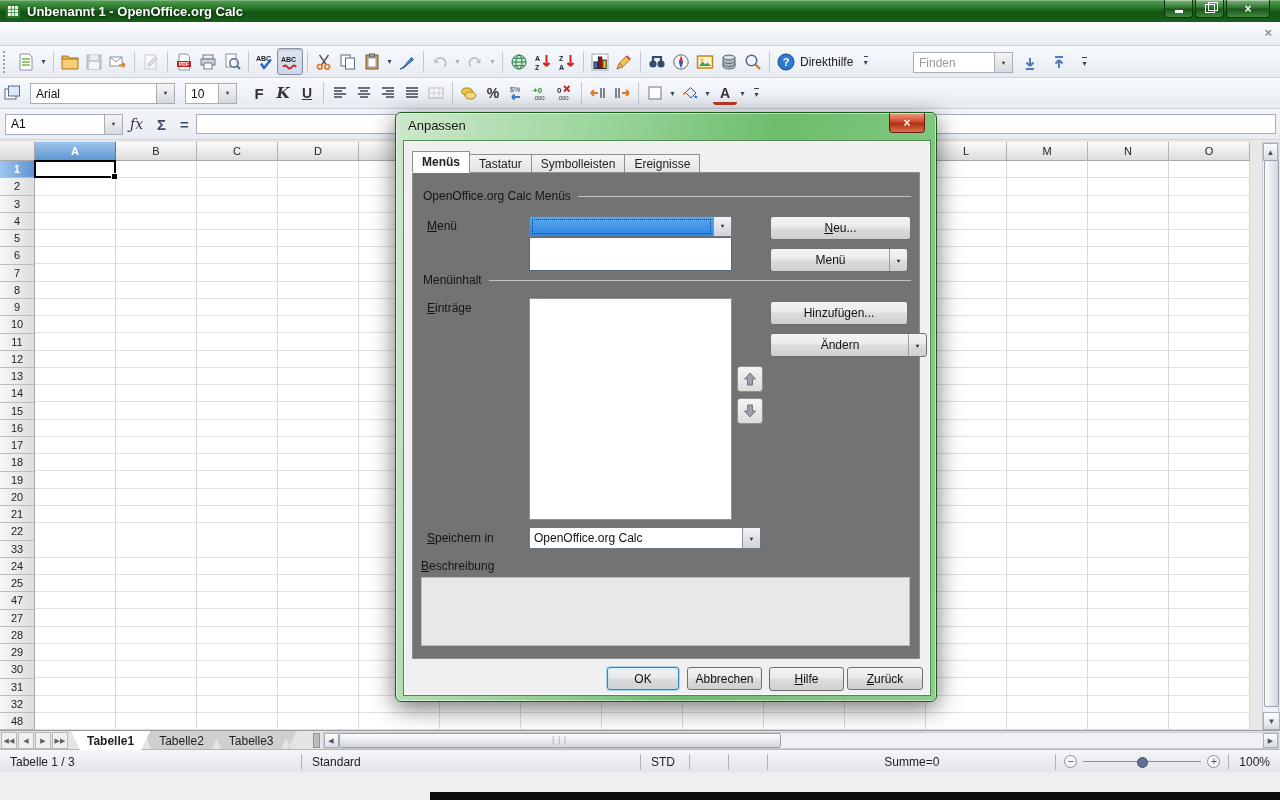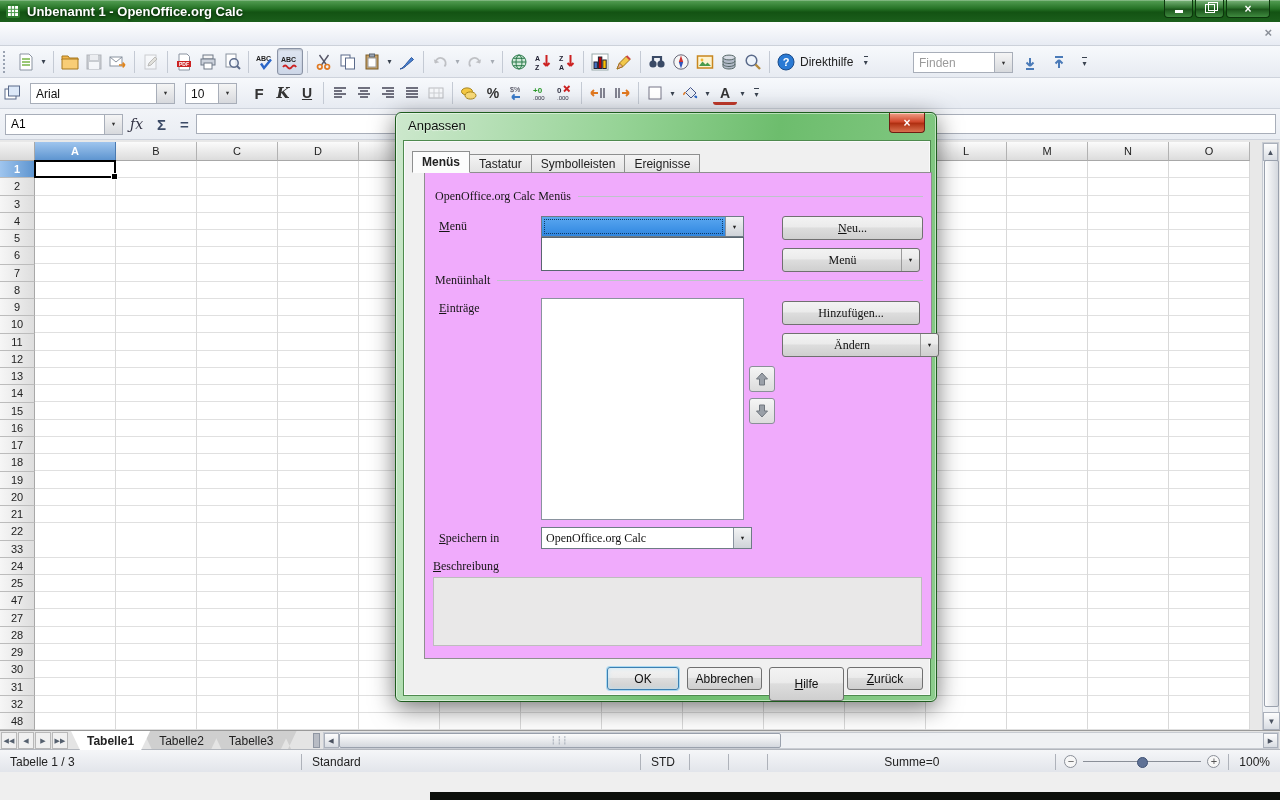--- a/index.html
+++ b/index.html
@@ -118,21 +118,21 @@
     color:#fff;display:flex;align-items:center;justify-content:center;font-weight:bold;font-size:12px;
     box-shadow:inset 0 1px 0 rgba(255,255,255,.5);}
   .dlg-body{position:absolute;left:7px;top:27px;width:526px;height:554px;background:#f0f0f0;
     border:1px solid #4e8a4e;box-shadow:inset 0 0 0 1px #fafafa;text-align:right;}
   .tabs{position:absolute;left:8px;top:10px;display:flex;align-items:flex-end;}
   .dtab{height:19px;padding:0 9px;display:flex;align-items:center;font-size:12px;color:#222;
     border:1px solid #8e8f8f;border-right:none;background:linear-gradient(#f4f4f4,#e3e3e3);box-sizing:border-box;}
   .dtab:last-of-type{border-right:1px solid #8e8f8f;}
   .dtab.active{height:22px;font-weight:bold;background:#fcfcfc;border-bottom:1px solid #fcfcfc;position:relative;z-index:2;border-right:1px solid #8e8f8f;}
   .dtab.active + .dtab{border-left:none;}
-  .panel{position:absolute;left:20px;top:31px;width:508px;height:487px;border:1px solid #8e8f8f;background:#f0abfc;box-sizing:border-box;font-family:Liberation Serif, serif;}
+  .panel{position:absolute;left:8px;top:31px;width:508px;height:487px;border:1px solid #8e8f8f;background:#737373;box-sizing:border-box;}
   .fieldset{position:absolute;display:flex;align-items:center;font-size:12px;color:#151515;}
   .fsline{height:1px;background:#bdc4c9;margin-left:7px;}
   .dlabel{position:absolute;font-size:12px;color:#151515;}
   .mn{display:inline-block;}
   .mn::first-letter{text-decoration:underline;}
   
   .dcombo{position:absolute;display:flex;align-items:stretch;border:1px solid #6e7b85;background:#fff;box-sizing:border-box;}
   .dcombo .dval{flex:1;display:flex;align-items:center;padding:0 4px;font-size:12px;}
   .dcombo .dbtn{width:17px;background:linear-gradient(#f2f3f4,#cfd3d8);border-left:1px solid #8a93a0;
     display:flex;align-items:center;justify-content:center;font-size:7px;color:#222;}
@@ -674,34 +674,34 @@
           <svg width="16" height="16" viewBox="0 0 16 16">
               <path d="M8 2l5.5 6H10.5v6h-5V8H2.5z" fill="#9aa0a8" stroke="#70767e"></path>
             </svg>
         </div>
         <div class="updown" style="left:324px;top:225px;">
           <svg width="16" height="16" viewBox="0 0 16 16">
               <path d="M8 14l5.5-6H10.5V2h-5v6H2.5z" fill="#9aa0a8" stroke="#70767e"></path>
             </svg>
         </div>
         <span class="dlabel mn" style="left:14px;top:358px;">Speichern in</span>
-        <div class="dcombo" style="left:116px;top:354px;width:211px;height:22px;">
+        <div class="dcombo" style="left:116px;top:354px;width:232px;height:22px;">
           <span class="dval">OpenOffice.org Calc</span>
           <span class="dbtn"></span>
         </div>
         <span class="dlabel mn" style="left:8px;top:386px;">Beschreibung</span>
         <div class="descbox" style="left:8px;top:404px;width:489px;height:69px;"></div>
       </div>
       <div class="vbtn okbtn" style="left:203px;top:526px;width:72px;height:23px;">
           <span>OK</span>
         </div>
       <div class="vbtn" style="left:283px;top:526px;width:75px;height:23px;">
           <span>Abbrechen</span>
         </div>
-      <div class="vbtn" style="left:365px;top:526px;width:75px;height:34px;">
+      <div class="vbtn" style="left:365px;top:526px;width:75px;height:24px;">
           <span class="mn">Hilfe</span>
         </div>
       <div class="vbtn" style="left:443px;top:526px;width:76px;height:23px;">
           <span class="mn">Zurück</span>
         </div>
     </div>
   </div>
 
 </div>
 

